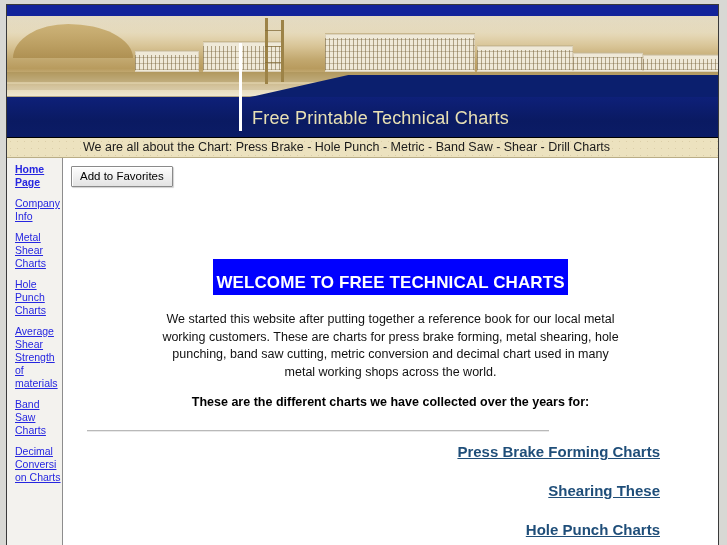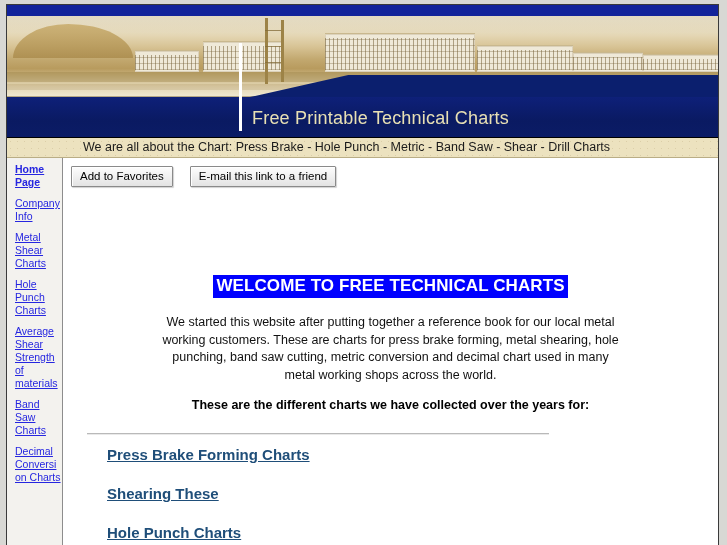--- a/index.html
+++ b/index.html
@@ -212,21 +212,21 @@
     position: relative;
     flex: 1 1 auto;
     background: #ffffff;
     padding: 0;
     overflow: hidden;
   }
 
   .btn-row {
     padding: 8px 0 0 8px;
     display: flex;
-    gap: 17px;
+    gap: 6px;
   }
   .btn {
     font-family: "Liberation Sans", sans-serif;
     font-size: 11.5px;
     color: #000000;
     background: linear-gradient(180deg,#fdfdfd 0%, #f1f1f1 48%, #e3e3e3 100%);
     border: 1px solid #8a8a8a;
     border-radius: 1px;
     padding: 3px 8px 4px;
     box-shadow: inset 1px 1px 0 #ffffff, 1px 1px 1px rgba(0,0,0,0.18);
@@ -237,23 +237,22 @@
   .welcome-wrap {
     text-align: center;
     margin-top: 72px;
   }
   .welcome-title {
     display: inline-block;
     background: #0000ff;
     color: #ffffff;
     font-size: 17px;
     font-weight: bold;
-    padding: 1px 3px 2px;
+    padding: 14px 3px 2px;
     letter-spacing: .1px;
-    margin-top: 16px;
   }
 
   .intro {
     margin: 16px auto 0;
     width: 460px;
     text-align: center;
     font-size: 12.5px;
     line-height: 17.5px;
     color: #111111;
   }
@@ -274,21 +273,21 @@
 
   .chart-list {
     list-style: disc;
     margin: 10px 0 0 0;
     padding-left: 44px;
     color: #000000;
   }
   .chart-list li {
     height: 19.5px;
     line-height: 19.5px;
-    text-align: left;
+    text-align: right;
     font-size: 0;
   }
   .chart-list li.spacer { height: 19.5px; }
   .chart-link {
     display: inline-block;
     font-size: 15px;
     font-weight: bold;
     color: #1f4e79;
     text-decoration: underline;
     margin-right: 58px;
@@ -349,21 +348,20 @@
         <a class="nav-item">Hole Punch Charts</a>
         <a class="nav-item">Average Shear Strength of materials</a>
         <a class="nav-item">Band Saw Charts</a>
         <a class="nav-item">Decimal Conversion Charts</a>
       </nav>
 
       <main class="content">
 
         <div class="btn-row">
           <button class="btn">Add to Favorites</button>
-          <button class="btn">E-mail this link to a friend</button>
         </div>
 
         <div class="welcome-wrap">
           <span class="welcome-title">WELCOME TO FREE TECHNICAL CHARTS</span>
         </div>
 
         <p class="intro">We started this website after putting together a reference book for our local metal working customers.  These are charts for press brake forming, metal shearing, hole punching, band saw cutting, metric conversion and decimal chart used in many metal working shops across the world.</p>
 
         <p class="intro-bold">These are the different charts we have collected over the years for:</p>
 

